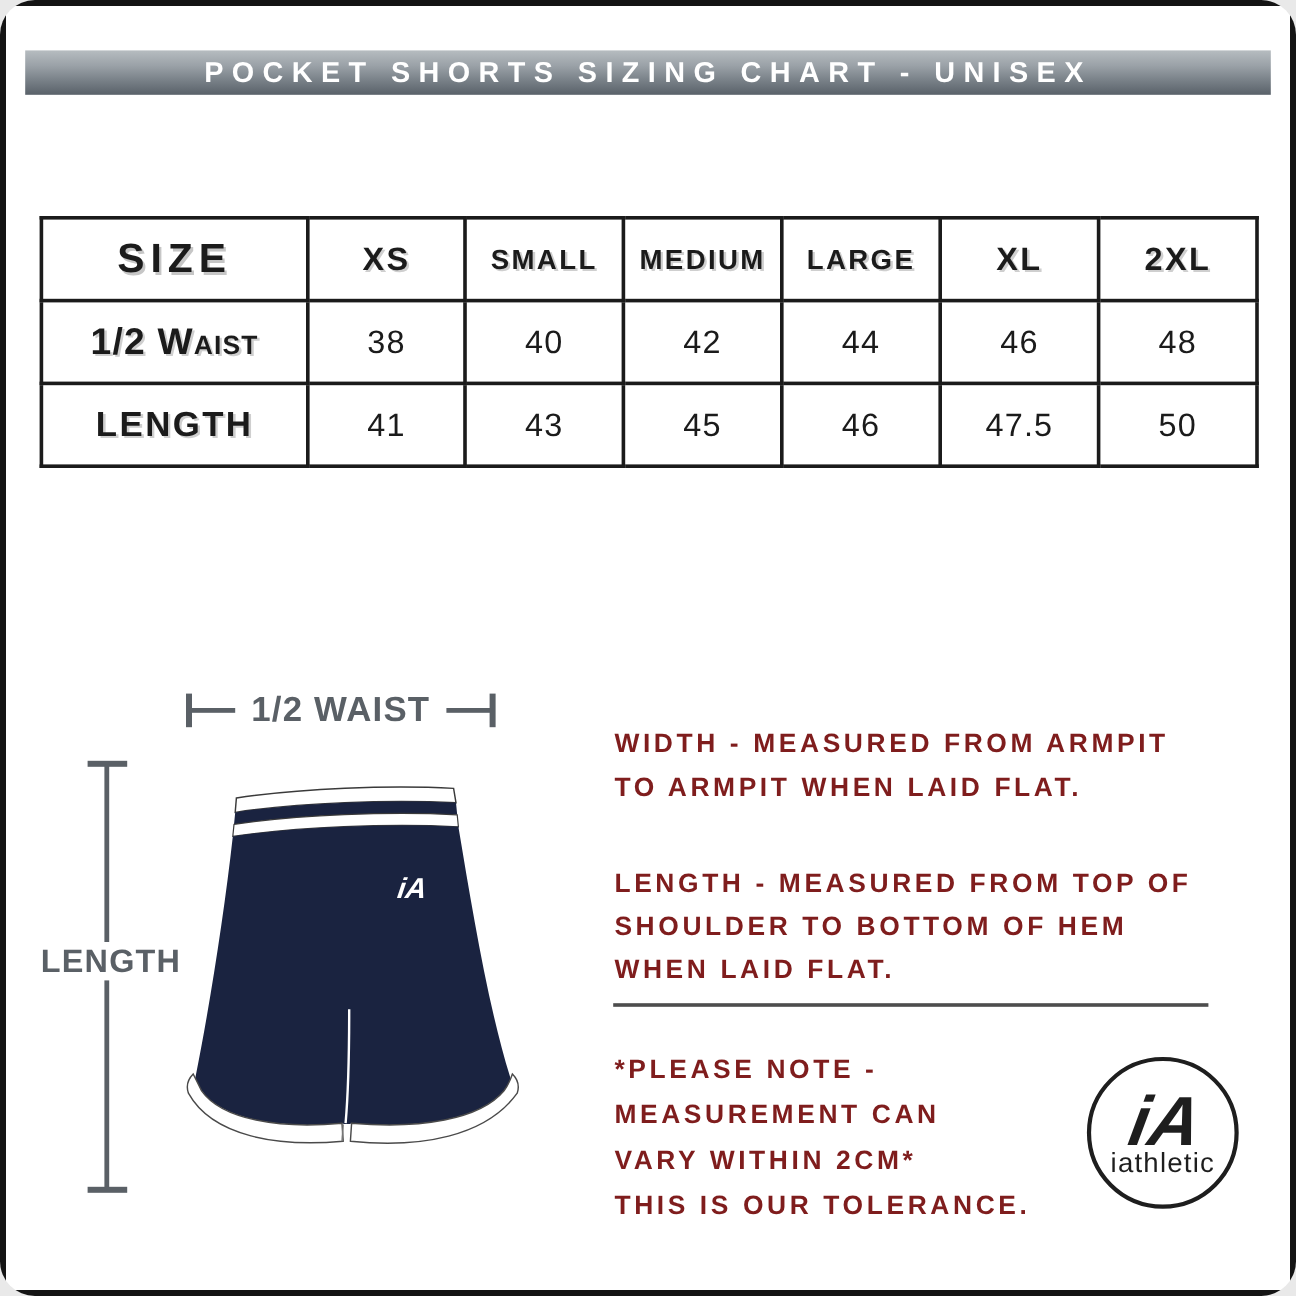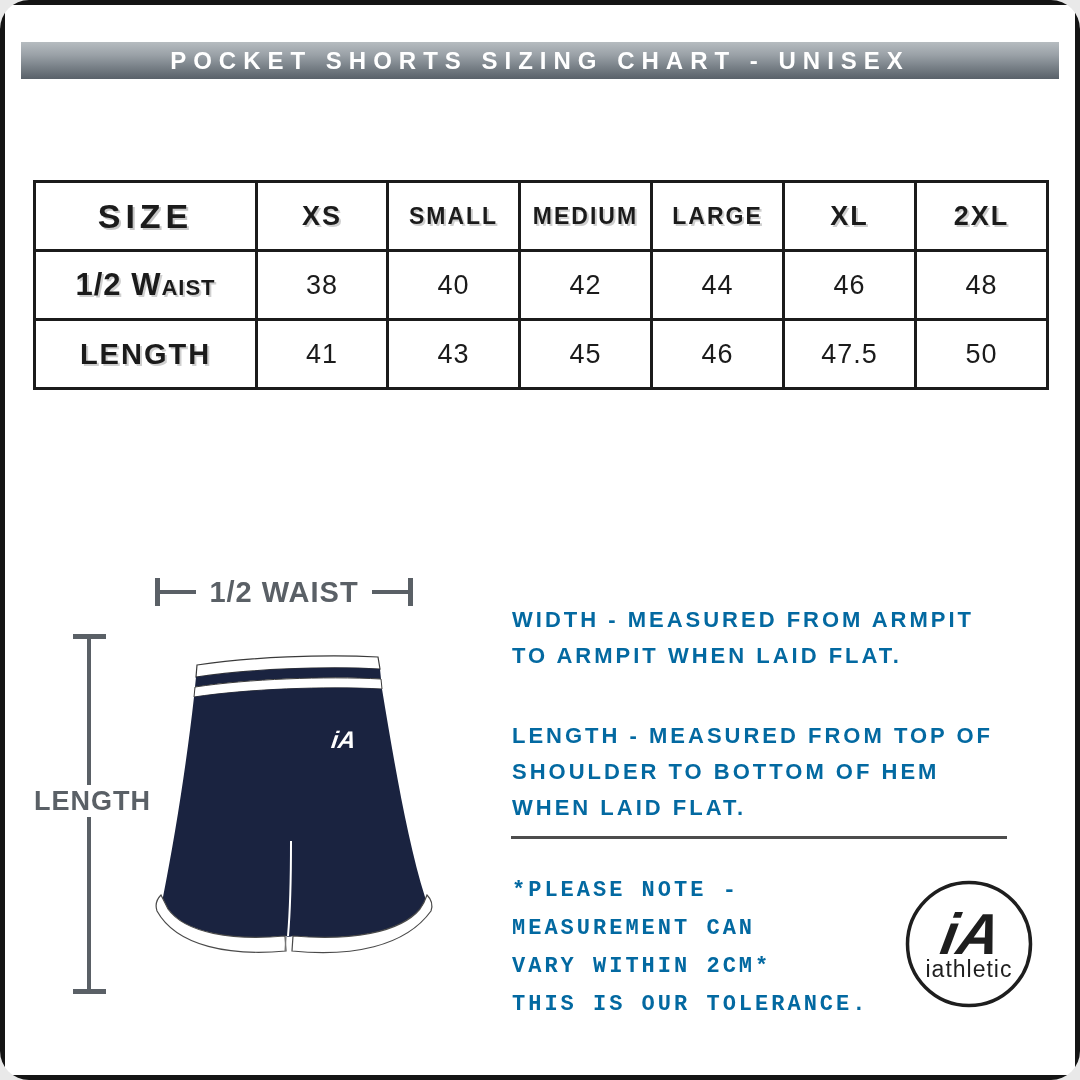--- a/index.html
+++ b/index.html
@@ -39,26 +39,26 @@
   .meas{position:absolute;background:#5a6066;}
   .meas-label{
     position:absolute;background:#ffffff;color:#5a6066;font-weight:700;white-space:nowrap;
     text-align:center;
   }
   .waist-label{left:196px;top:576px;width:176px;height:32px;font-size:29px;letter-spacing:1px;line-height:32px;}
   .length-label{left:34px;top:785px;width:112px;height:32px;font-size:27px;letter-spacing:1px;line-height:32px;}
 
   
   .desc{
-    position:absolute;left:512px;width:502px;color:#0369a1;
+    position:absolute;left:512px;width:502px;color:#7f1d1d;
     font-size:22px;font-weight:700;letter-spacing:3px;line-height:36px;
   }
   .divider{position:absolute;left:511px;top:836px;width:496px;height:3px;background:#4d4d4d;}
   .note-line{white-space:nowrap;}
-  .note-block{line-height:38px;font-family:Liberation Mono, monospace;}
+  .note-block{line-height:38px;}
 
   .shorts-svg{position:absolute;left:145px;top:645px;width:300px;height:330px;}
   .brand-logo{position:absolute;left:903px;top:878px;width:132px;height:132px;}
 </style>
 </head>
 <body>
 
 <div class="canvas">
   <div class="frame"></div>
 

